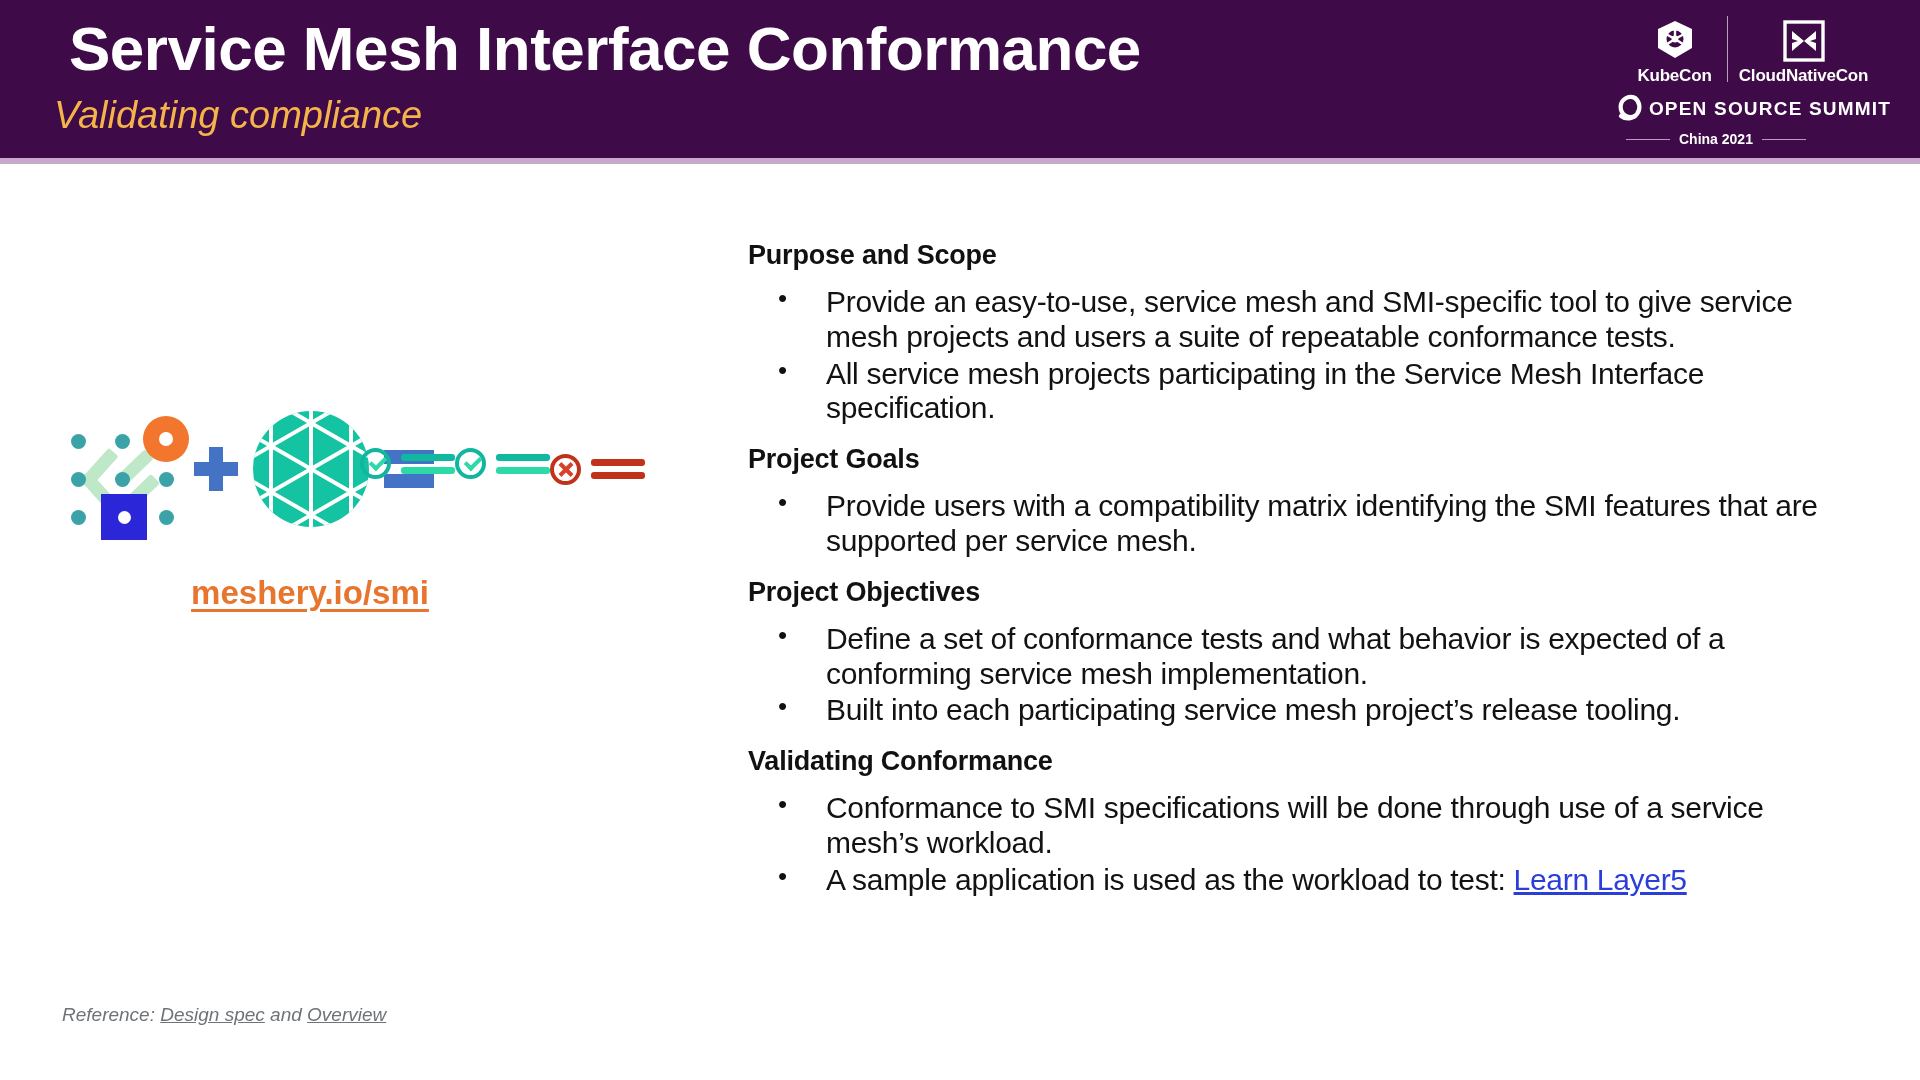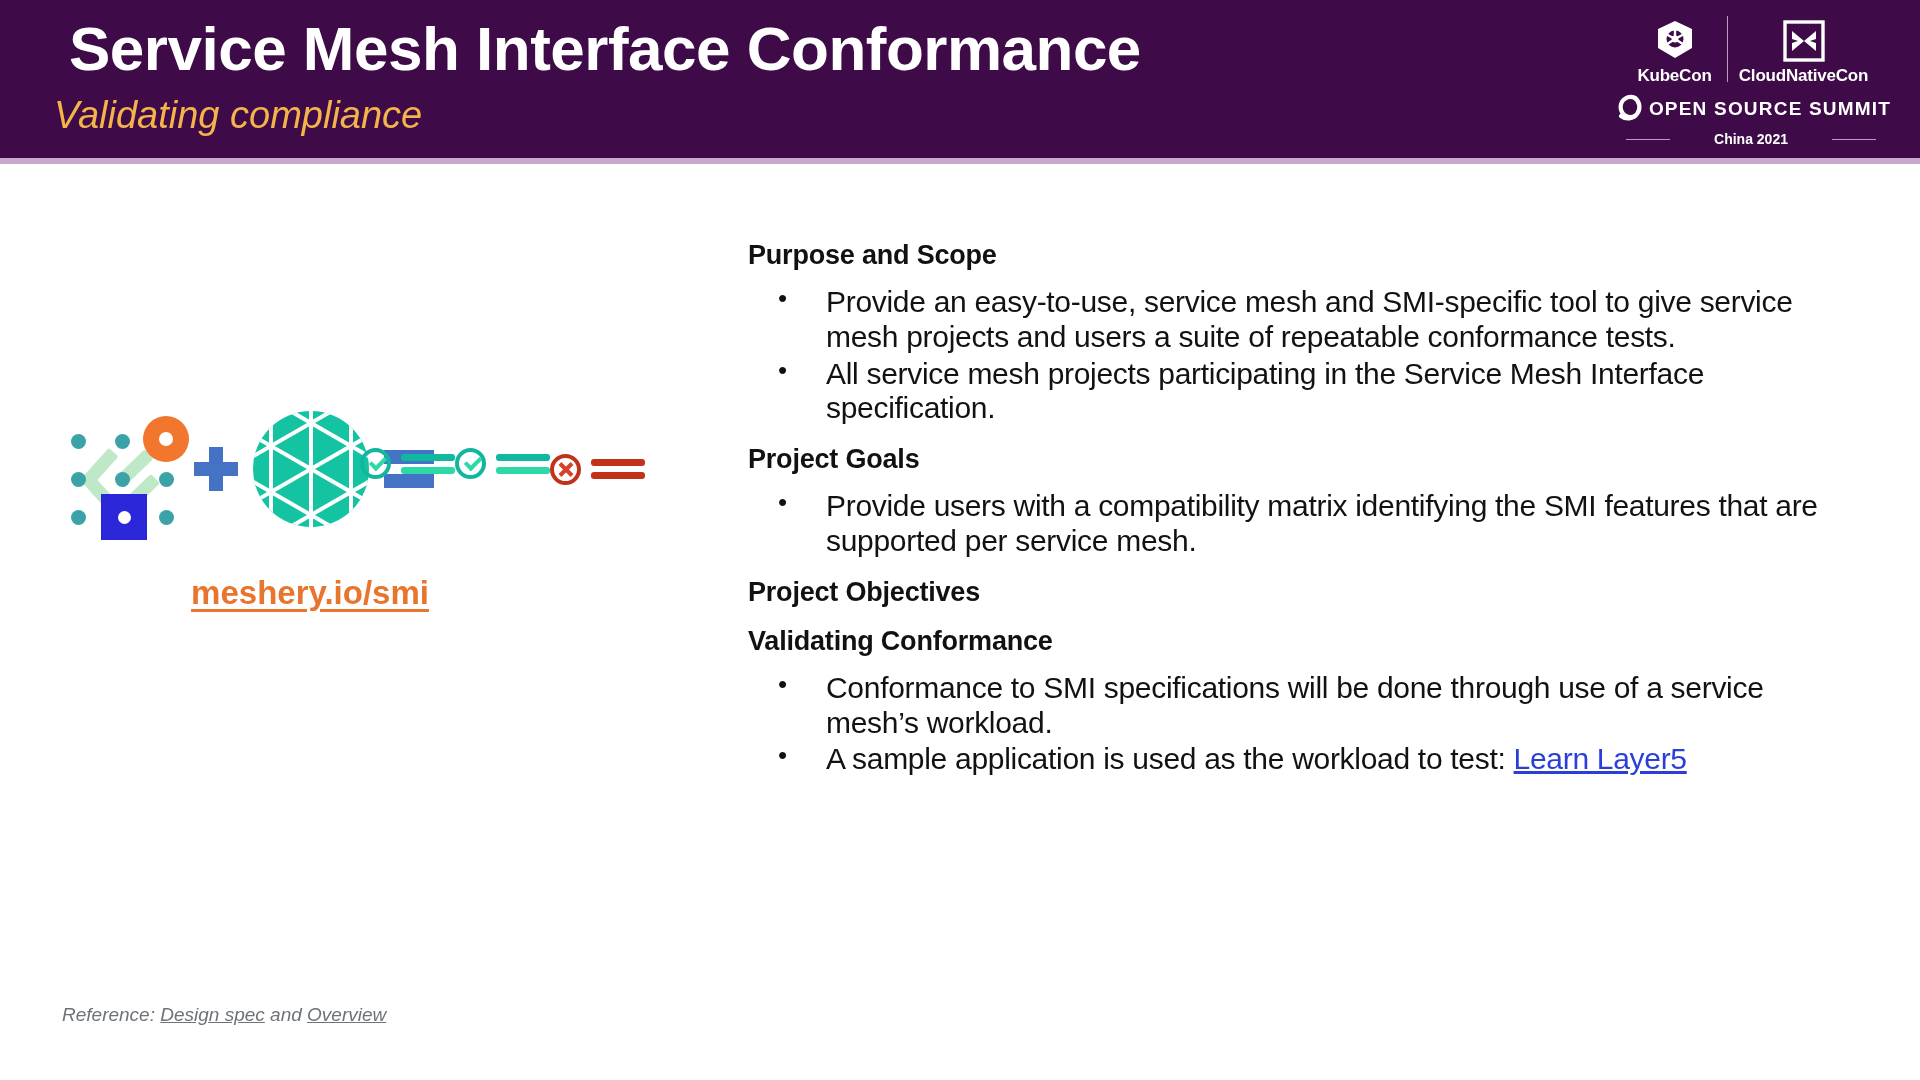--- a/index.html
+++ b/index.html
@@ -53,21 +53,21 @@
   }
   .logo-oss {
     display:flex; align-items:center; justify-content:center;
     margin-top:4px; gap:4px;
   }
   .oss-text {
     color:#ffffff; font-size:19px; font-weight:bold; letter-spacing:1.2px;
     white-space:nowrap;
   }
   .logo-year {
-    display:flex; align-items:center; justify-content:space-between; gap:9px;
+    display:flex; align-items:center; justify-content:flex-start; gap:9px;
     margin-top:3px;
   }
   .year-rule { width:44px; height:1px; background:#B89DBE; }
   .year-text { color:#ffffff; font-size:14px; font-weight:bold; white-space:nowrap; }
 
   
   .left-panel { position:absolute; left:0; top:164px; width:740px; height:916px; }
 
   .equation {
     position:absolute; left:55px; top:235px;
@@ -345,20 +345,24 @@
 
   <div class="sec-block">
     <div class="sec-head">Project Goals</div>
     <ul class="bullets">
       <li>Provide users with a compatibility matrix identifying the SMI features that are supported per service mesh.</li>
     </ul>
   </div>
 
   <div class="sec-block">
     <div class="sec-head">Project Objectives</div>
+    <ul class="bullets">
+      <li>Define a set of conformance tests and what behavior is expected of a conforming service mesh implementation.</li>
+      <li>Built into each participating service mesh project’s release tooling.</li>
+    </ul>
   </div>
 
   <div class="sec-block">
     <div class="sec-head">Validating Conformance</div>
     <ul class="bullets">
       <li>Conformance to SMI specifications will be done through use of a service mesh’s workload.</li>
       <li><span>A sample application is used as the workload to test: </span><a class="inline-link" href="#">Learn Layer5</a></li>
     </ul>
   </div>
 

